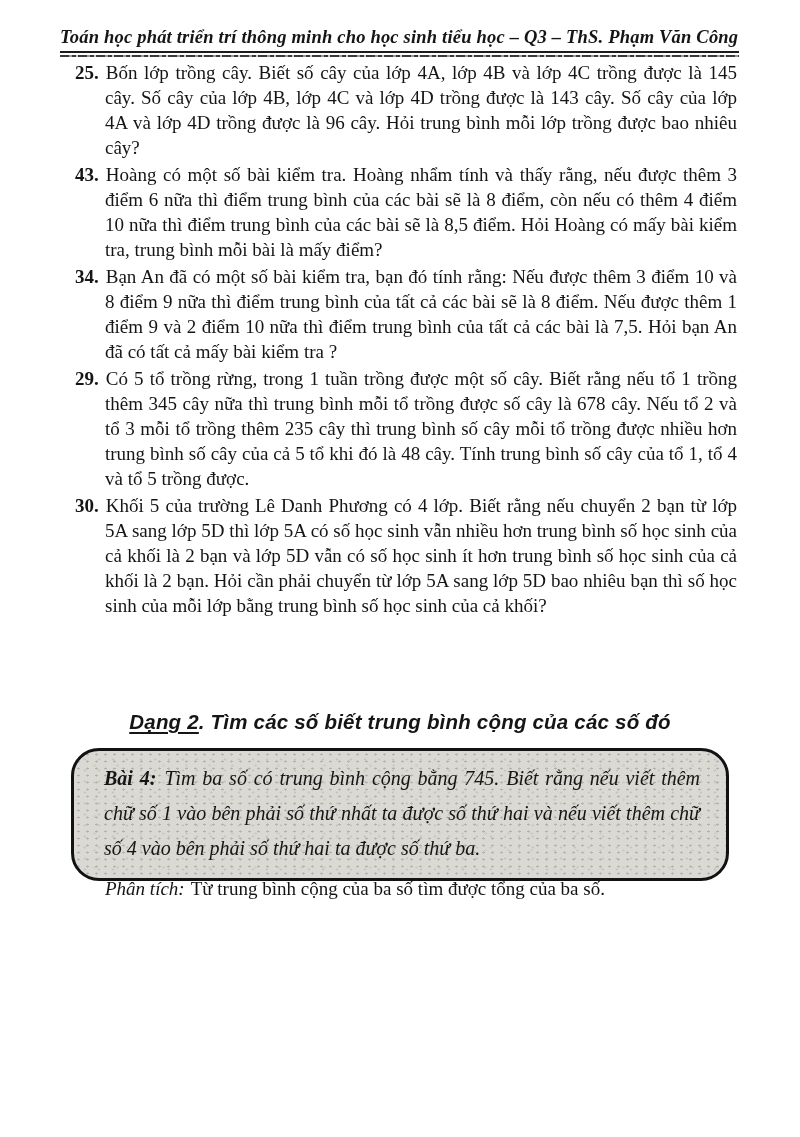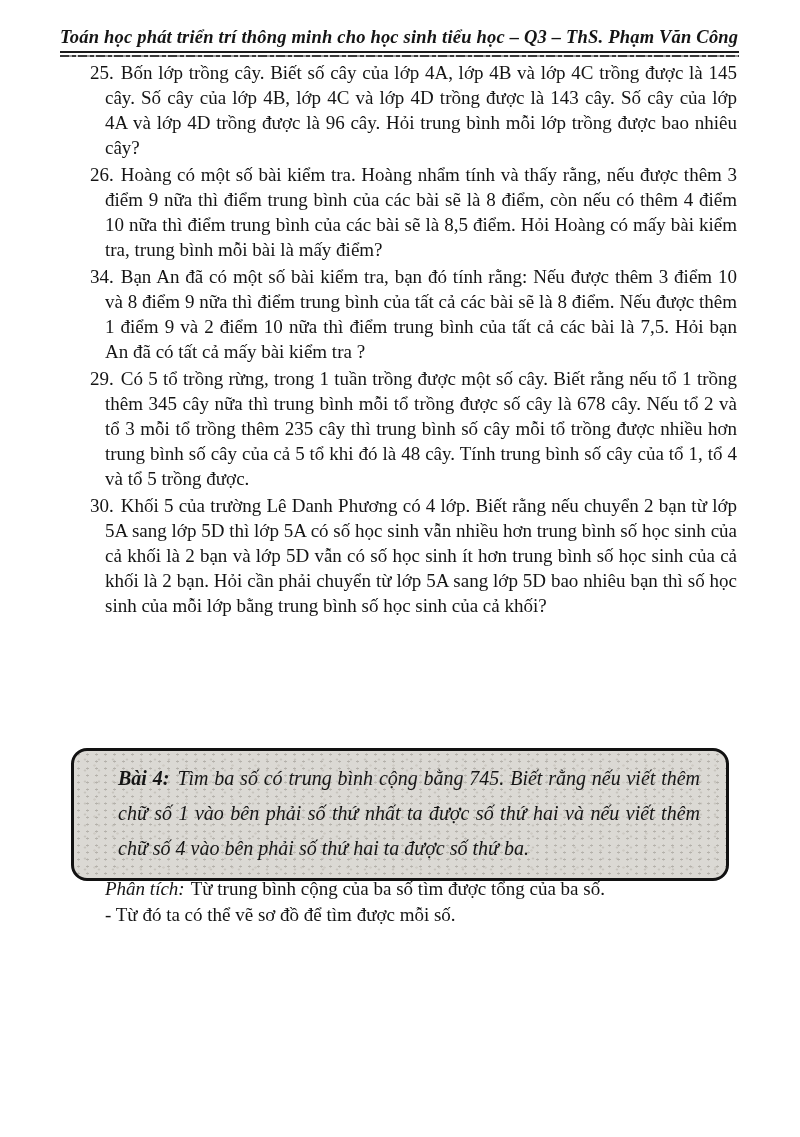--- a/index.html
+++ b/index.html
@@ -52,23 +52,22 @@
   }
   .problem {
     font-size: 19px;
     line-height: 25px;
     text-align: justify;
     padding-left: 30px;
     text-indent: -30px;
     margin-bottom: 2px;
   }
   .problem .p-num {
-    font-weight: normal;
+    font-weight: bold;
     margin-right: 7px;
-    margin-left: 15px;
   }
   
   .section-heading {
     position: absolute;
     top: 710px;
     left: 60px;
     width: 680px;
     text-align: center;
     font-family: "Liberation Sans", sans-serif;
     font-size: 20.5px;
@@ -81,22 +80,22 @@
     text-underline-offset: 3px;
   }
   
   .example-box {
     position: absolute;
     top: 748px;
     left: 71px;
     width: 658px;
     box-sizing: border-box;
     border: 3px solid #121212;
-    border-radius: 16px;
-    padding: 10px 26px 12px 44px;
+    border-radius: 28px;
+    padding: 10px 26px 12px 30px;
     background-color: #dbd9d4;
     background-image:
       radial-gradient(#b4b1aa 1px, rgba(0,0,0,0) 1.6px),
       radial-gradient(#c7c4bd 1px, rgba(0,0,0,0) 1.6px),
       radial-gradient(#cfccc5 1.2px, rgba(0,0,0,0) 1.8px);
     background-size: 9px 7px, 14px 11px, 23px 17px;
     background-position: 0 0, 4px 3px, 9px 6px;
     font-size: 20px;
     line-height: 35px;
     text-align: justify;
@@ -150,32 +149,34 @@
 <div class="page">
 
   <div class="running-head">
     <div class="head-text">Toán học phát triển trí thông minh cho học sinh tiểu học – Q3 – ThS. Phạm Văn Công</div>
     <div class="head-rule-1"></div>
     <div class="head-rule-2"></div>
   </div>
 
   <ol class="problems">
     <li class="problem"><span class="p-num">25.</span><span>Bốn lớp trồng cây. Biết số cây của lớp 4A, lớp 4B và lớp 4C trồng được là 145 cây. Số cây của lớp 4B, lớp 4C và lớp 4D trồng được là 143 cây. Số cây của lớp 4A và lớp 4D trồng được là 96 cây. Hỏi trung bình mỗi lớp trồng được bao nhiêu cây?</span></li>
-    <li class="problem"><span class="p-num">26.</span><span>Hoàng có một số bài kiểm tra. Hoàng nhẩm tính và thấy rằng, nếu được thêm 3 điểm 9 nữa thì điểm trung bình của các bài sẽ là 8 điểm, còn nếu có thêm 4 điểm 10 nữa thì điểm trung bình của các bài sẽ là 8,5 điểm. Hỏi Hoàng có mấy bài kiểm tra, trung bình mỗi bài là mấy điểm?</span></li>
+    <li class="problem"><span class="p-num">43.</span><span>Hoàng có một số bài kiểm tra. Hoàng nhẩm tính và thấy rằng, nếu được thêm 3 điểm 6 nữa thì điểm trung bình của các bài sẽ là 8 điểm, còn nếu có thêm 4 điểm 10 nữa thì điểm trung bình của các bài sẽ là 8,5 điểm. Hỏi Hoàng có mấy bài kiểm tra, trung bình mỗi bài là mấy điểm?</span></li>
     <li class="problem"><span class="p-num">34.</span><span>Bạn An đã có một số bài kiểm tra, bạn đó tính rằng: Nếu được thêm 3 điểm 10 và 8 điểm 9 nữa thì điểm trung bình của tất cả các bài sẽ là 8 điểm. Nếu được thêm 1 điểm 9 và 2 điểm 10 nữa thì điểm trung bình của tất cả các bài là 7,5. Hỏi bạn An đã có tất cả mấy bài kiểm tra ?</span></li>
     <li class="problem"><span class="p-num">29.</span><span>Có 5 tổ trồng rừng, trong 1 tuần trồng được một số cây. Biết rằng nếu tổ 1 trồng thêm 345 cây nữa thì trung bình mỗi tổ trồng được số cây là 678 cây. Nếu tổ 2 và tổ 3 mỗi tổ trồng thêm 235 cây thì trung bình số cây mỗi tổ trồng được nhiều hơn trung bình số cây của cả 5 tổ khi đó là 48 cây. Tính trung bình số cây của tổ 1, tổ 4 và tổ 5 trồng được.</span></li>
     <li class="problem"><span class="p-num">30.</span><span>Khối 5 của trường Lê Danh Phương có 4 lớp. Biết rằng nếu chuyển 2 bạn từ lớp 5A sang lớp 5D thì lớp 5A có số học sinh vẫn nhiều hơn trung bình số học sinh của cả khối là 2 bạn và lớp 5D vẫn có số học sinh ít hơn trung bình số học sinh của cả khối là 2 bạn. Hỏi cần phải chuyển từ lớp 5A sang lớp 5D bao nhiêu bạn thì số học sinh của mỗi lớp bằng trung bình số học sinh của cả khối?</span></li>
   </ol>
 
+  <div class="section-heading">
+    <span class="heading-lead">Dạng 2</span><span>. Tìm các số biết trung bình cộng của các số đó</span>
+  </div>
 
   <div class="example-box">
     <span class="box-label">Bài 4:</span><span class="box-text">Tìm ba số có trung bình cộng bằng 745. Biết rằng nếu viết thêm chữ số 1 vào bên phải số thứ nhất ta được số thứ hai và nếu viết thêm chữ số 4 vào bên phải số thứ hai ta được số thứ ba.</span>
   </div>
 
   <div class="analysis">
     <p><span class="a-label">Phân tích:</span><span>Từ trung bình cộng của ba số tìm được tổng của ba số.</span></p>
-    <p>- Từ đó ta có thể vẽ sơ đồ để tìm được mỗi số.</p>
   </div>
 
   <div class="page-number">16</div>
   <div class="scan-artifact"></div>
 
 </div>
 
 </body></html>

